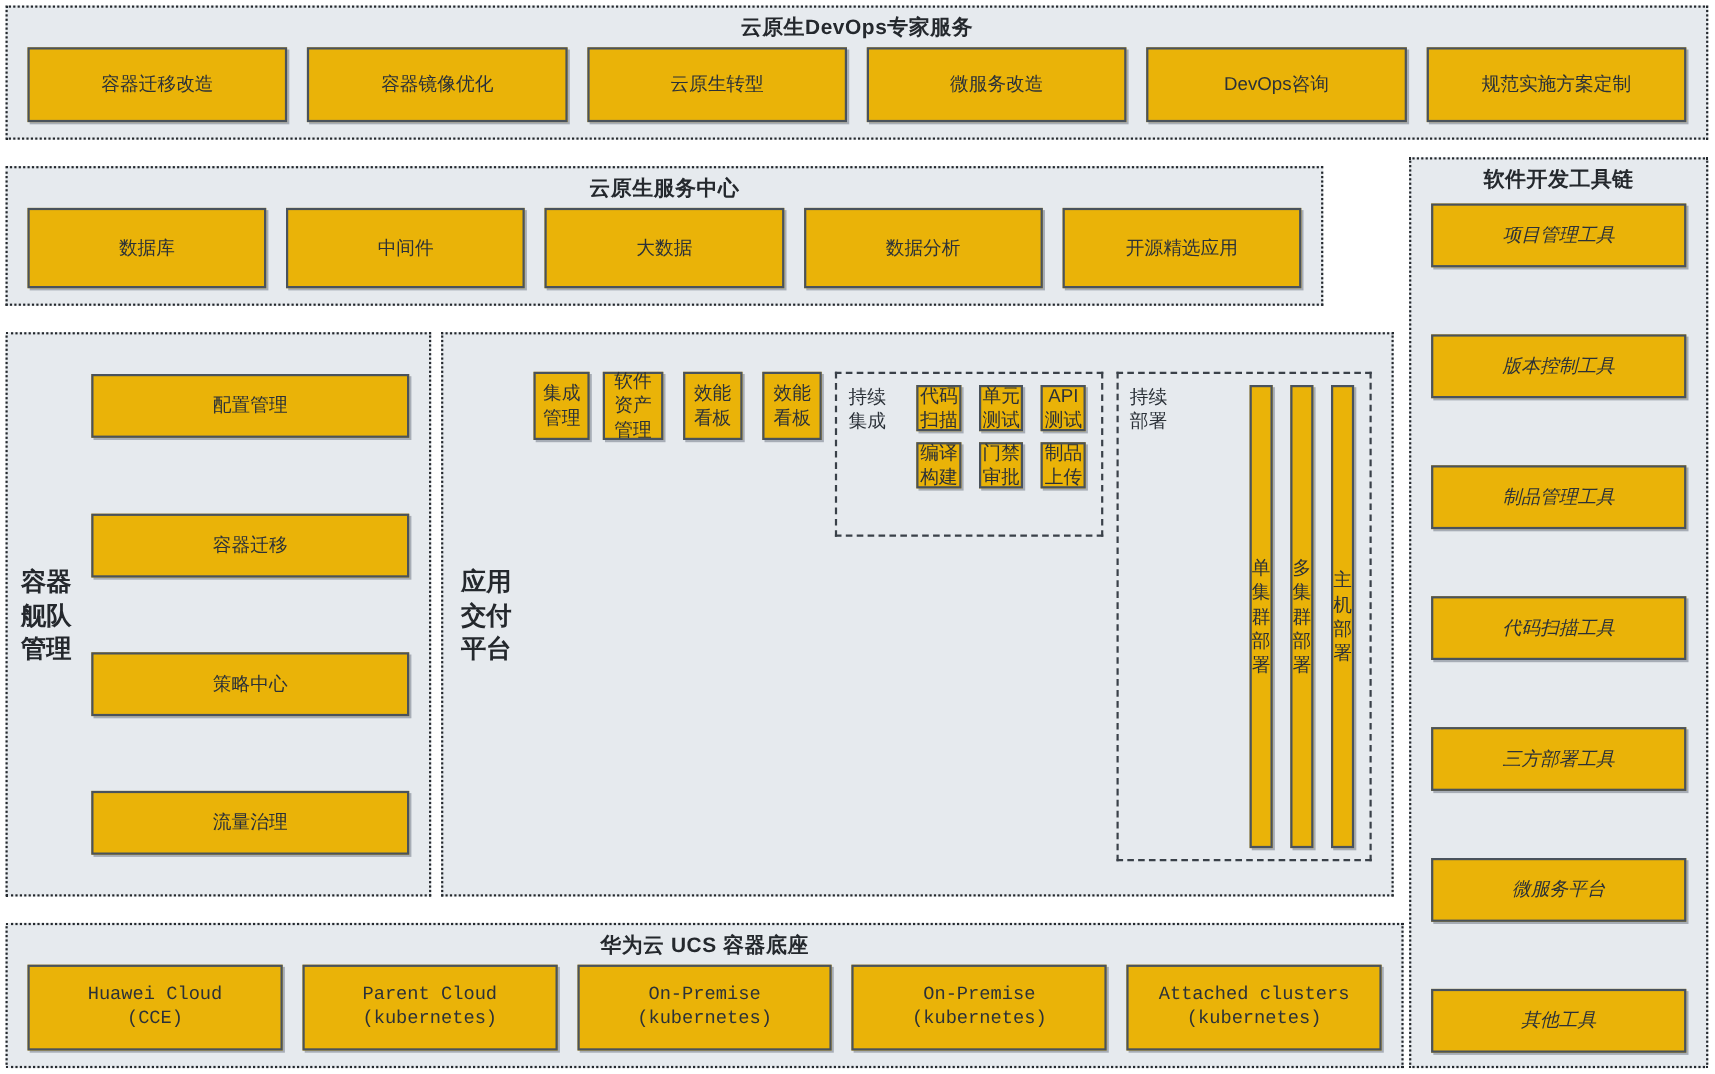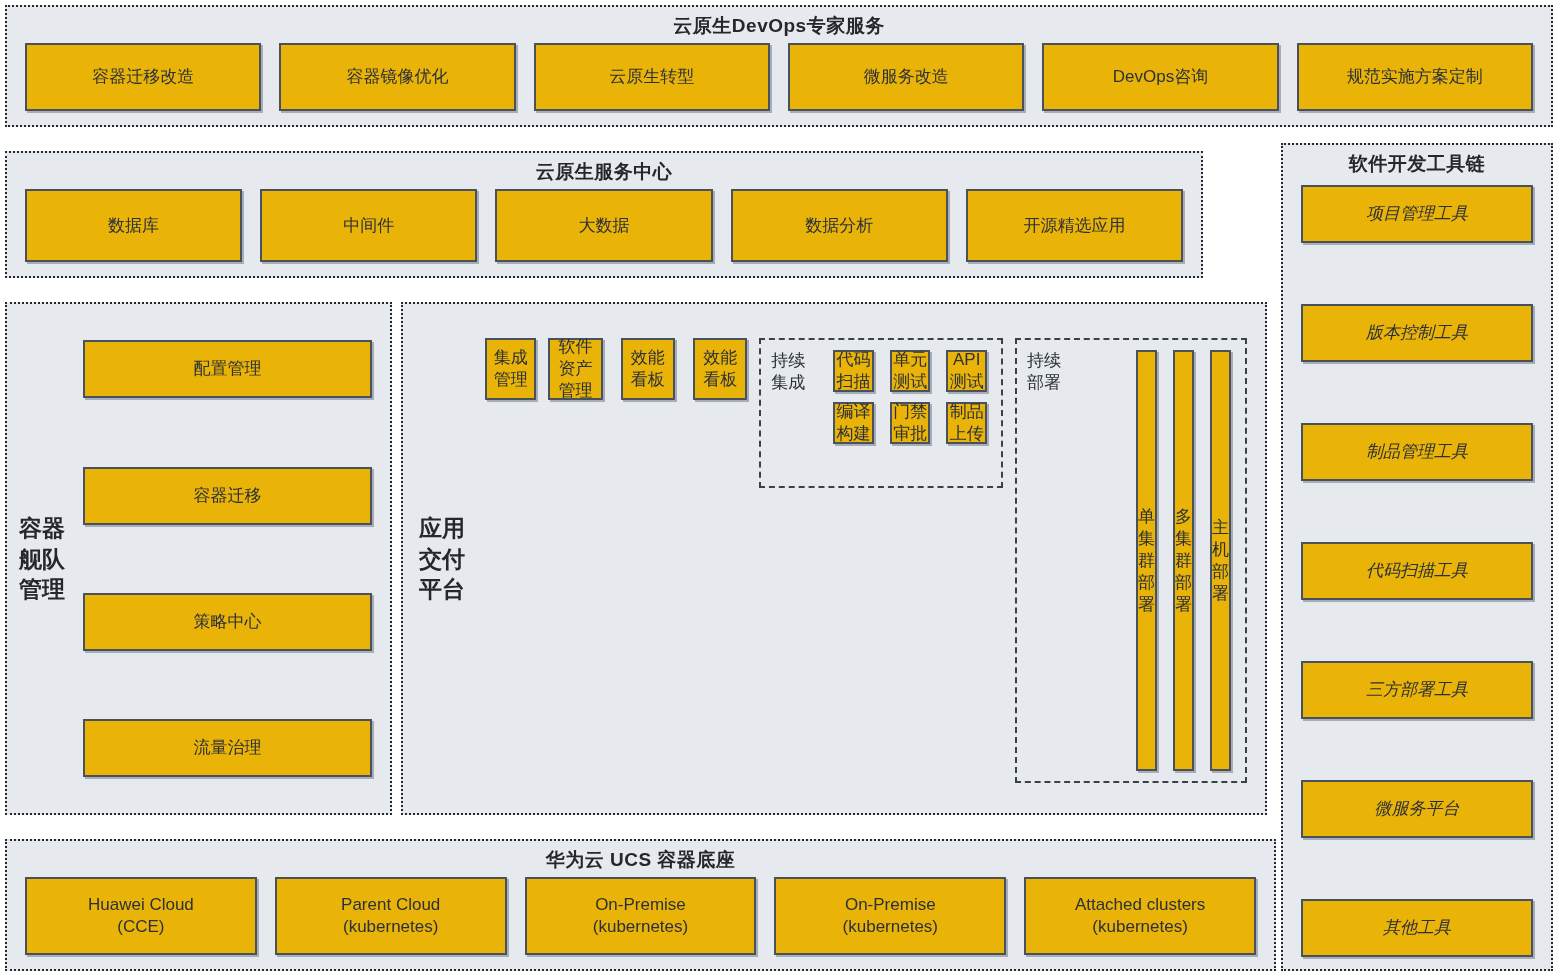--- a/index.html
+++ b/index.html
@@ -173,21 +173,21 @@
   
   #ucs {
     width: 1271px;
     height: 140px;
     display: flex; flex-direction: column;
   }
   #ucs .cards {
     flex: 1; display: flex; gap: 18px;
     padding: 0 18px 14px 18px;
   }
-  #ucs .cards .box { flex: 1; white-space: pre-line; }
+  #ucs .cards .box { flex: 1; white-space: pre-line; font-family: Liberation Mono, monospace; }
 </style>
 </head>
 <body>
 
 <div id="root">
 
   <section class="panel" id="row1">
     <div class="panel-title">云原生DevOps专家服务</div>
     <div class="cards">
       <div class="box">容器迁移改造</div>

